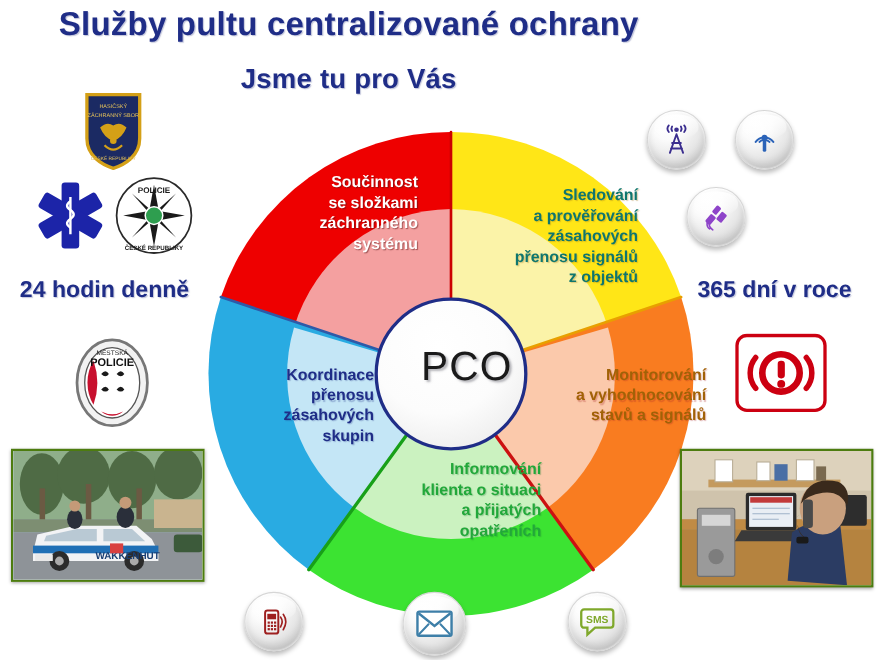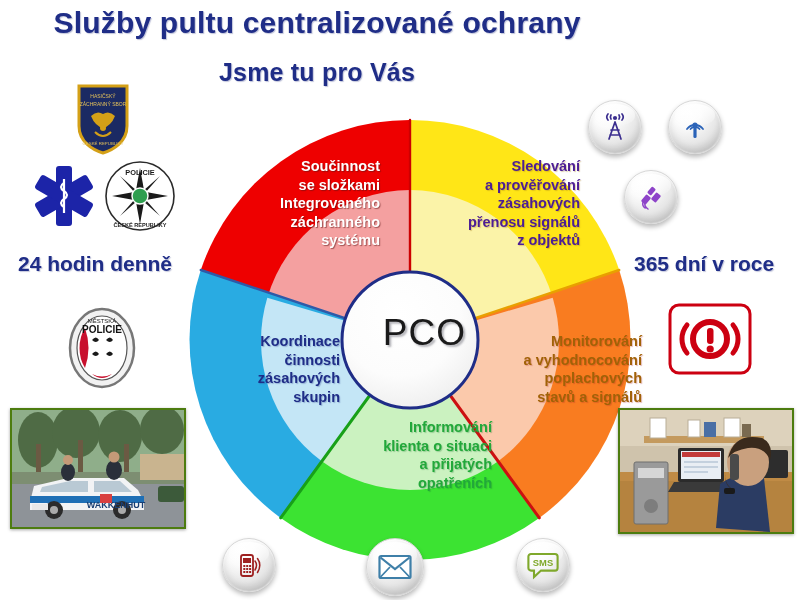--- a/index.html
+++ b/index.html
@@ -33,21 +33,21 @@
   #wheel svg{display:block;}
 
   .seg-text{
     position:absolute;text-align:right;font-weight:bold;font-size:14.5px;
     line-height:1.28;pointer-events:none;
   }
   .seg-text span{display:block;}
 
   #txt-red   {left:228px;top:157px;width:152px;color:#ffffff;
               text-shadow:1px 1px 1px rgba(90,20,20,.55);}
-  #txt-yellow{left:420px;top:157px;width:160px;color:#4c1d95;
+  #txt-yellow{left:420px;top:169px;width:160px;color:#0f766e;
               text-shadow:1px 1px 1px rgba(160,120,30,.35);}
   #txt-orange{left:474px;top:332px;width:168px;color:#a16207;
               text-shadow:1px 1px 1px rgba(170,40,40,.3);}
   #txt-green {left:336px;top:418px;width:156px;color:#22A83A;
               text-shadow:1px 1px 1px rgba(30,120,45,.3);}
   #txt-blue  {left:190px;top:332px;width:150px;color:#1F2D87;
               text-shadow:1px 1px 1px rgba(40,60,140,.3);}
 
   #hub-label{
     position:absolute;left:318px;top:312px;width:148px;text-align:right;
@@ -140,50 +140,48 @@
 
     <g>
       <circle cx="230" cy="230" r="68" fill="url(#hubGrad)" stroke="#1F2D87" stroke-width="3"></circle>
     </g>
   </svg>
 </div>
 
 <div class="seg-text" id="txt-red">
   <span>Součinnost</span>
   <span>se složkami</span>
-  <span>Integrovaného</span>
   <span>záchranného</span>
   <span>systému</span>
 </div>
 
 <div class="seg-text" id="txt-yellow">
   <span>Sledování</span>
   <span>a prověřování</span>
   <span>zásahových</span>
   <span>přenosu signálů</span>
   <span>z objektů</span>
 </div>
 
 <div class="seg-text" id="txt-orange">
   <span>Monitorování</span>
   <span>a vyhodnocování</span>
-  <span>poplachových</span>
   <span>stavů a signálů</span>
 </div>
 
 <div class="seg-text" id="txt-green">
   <span>Informování</span>
   <span>klienta o situaci</span>
   <span>a přijatých</span>
   <span>opatřeních</span>
 </div>
 
 <div class="seg-text" id="txt-blue">
   <span>Koordinace</span>
-  <span>činnosti</span>
+  <span>přenosu</span>
   <span>zásahových</span>
   <span>skupin</span>
 </div>
 
 <div id="hub-label">PCO</div>
 
 <div class="emblem" style="left:75px;top:82px;">
   <svg width="56" height="74" viewBox="0 0 56 74">
     <path d="M4,4 H52 V44 C52,60 38,68 28,71 C18,68 4,60 4,44 Z" fill="#1B2A63" stroke="#D4A017" stroke-width="3"></path>
     <text x="28" y="16" font-size="5" fill="#E3C05A" text-anchor="middle" font-family="'Liberation Sans',sans-serif">HASIČSKÝ</text>

